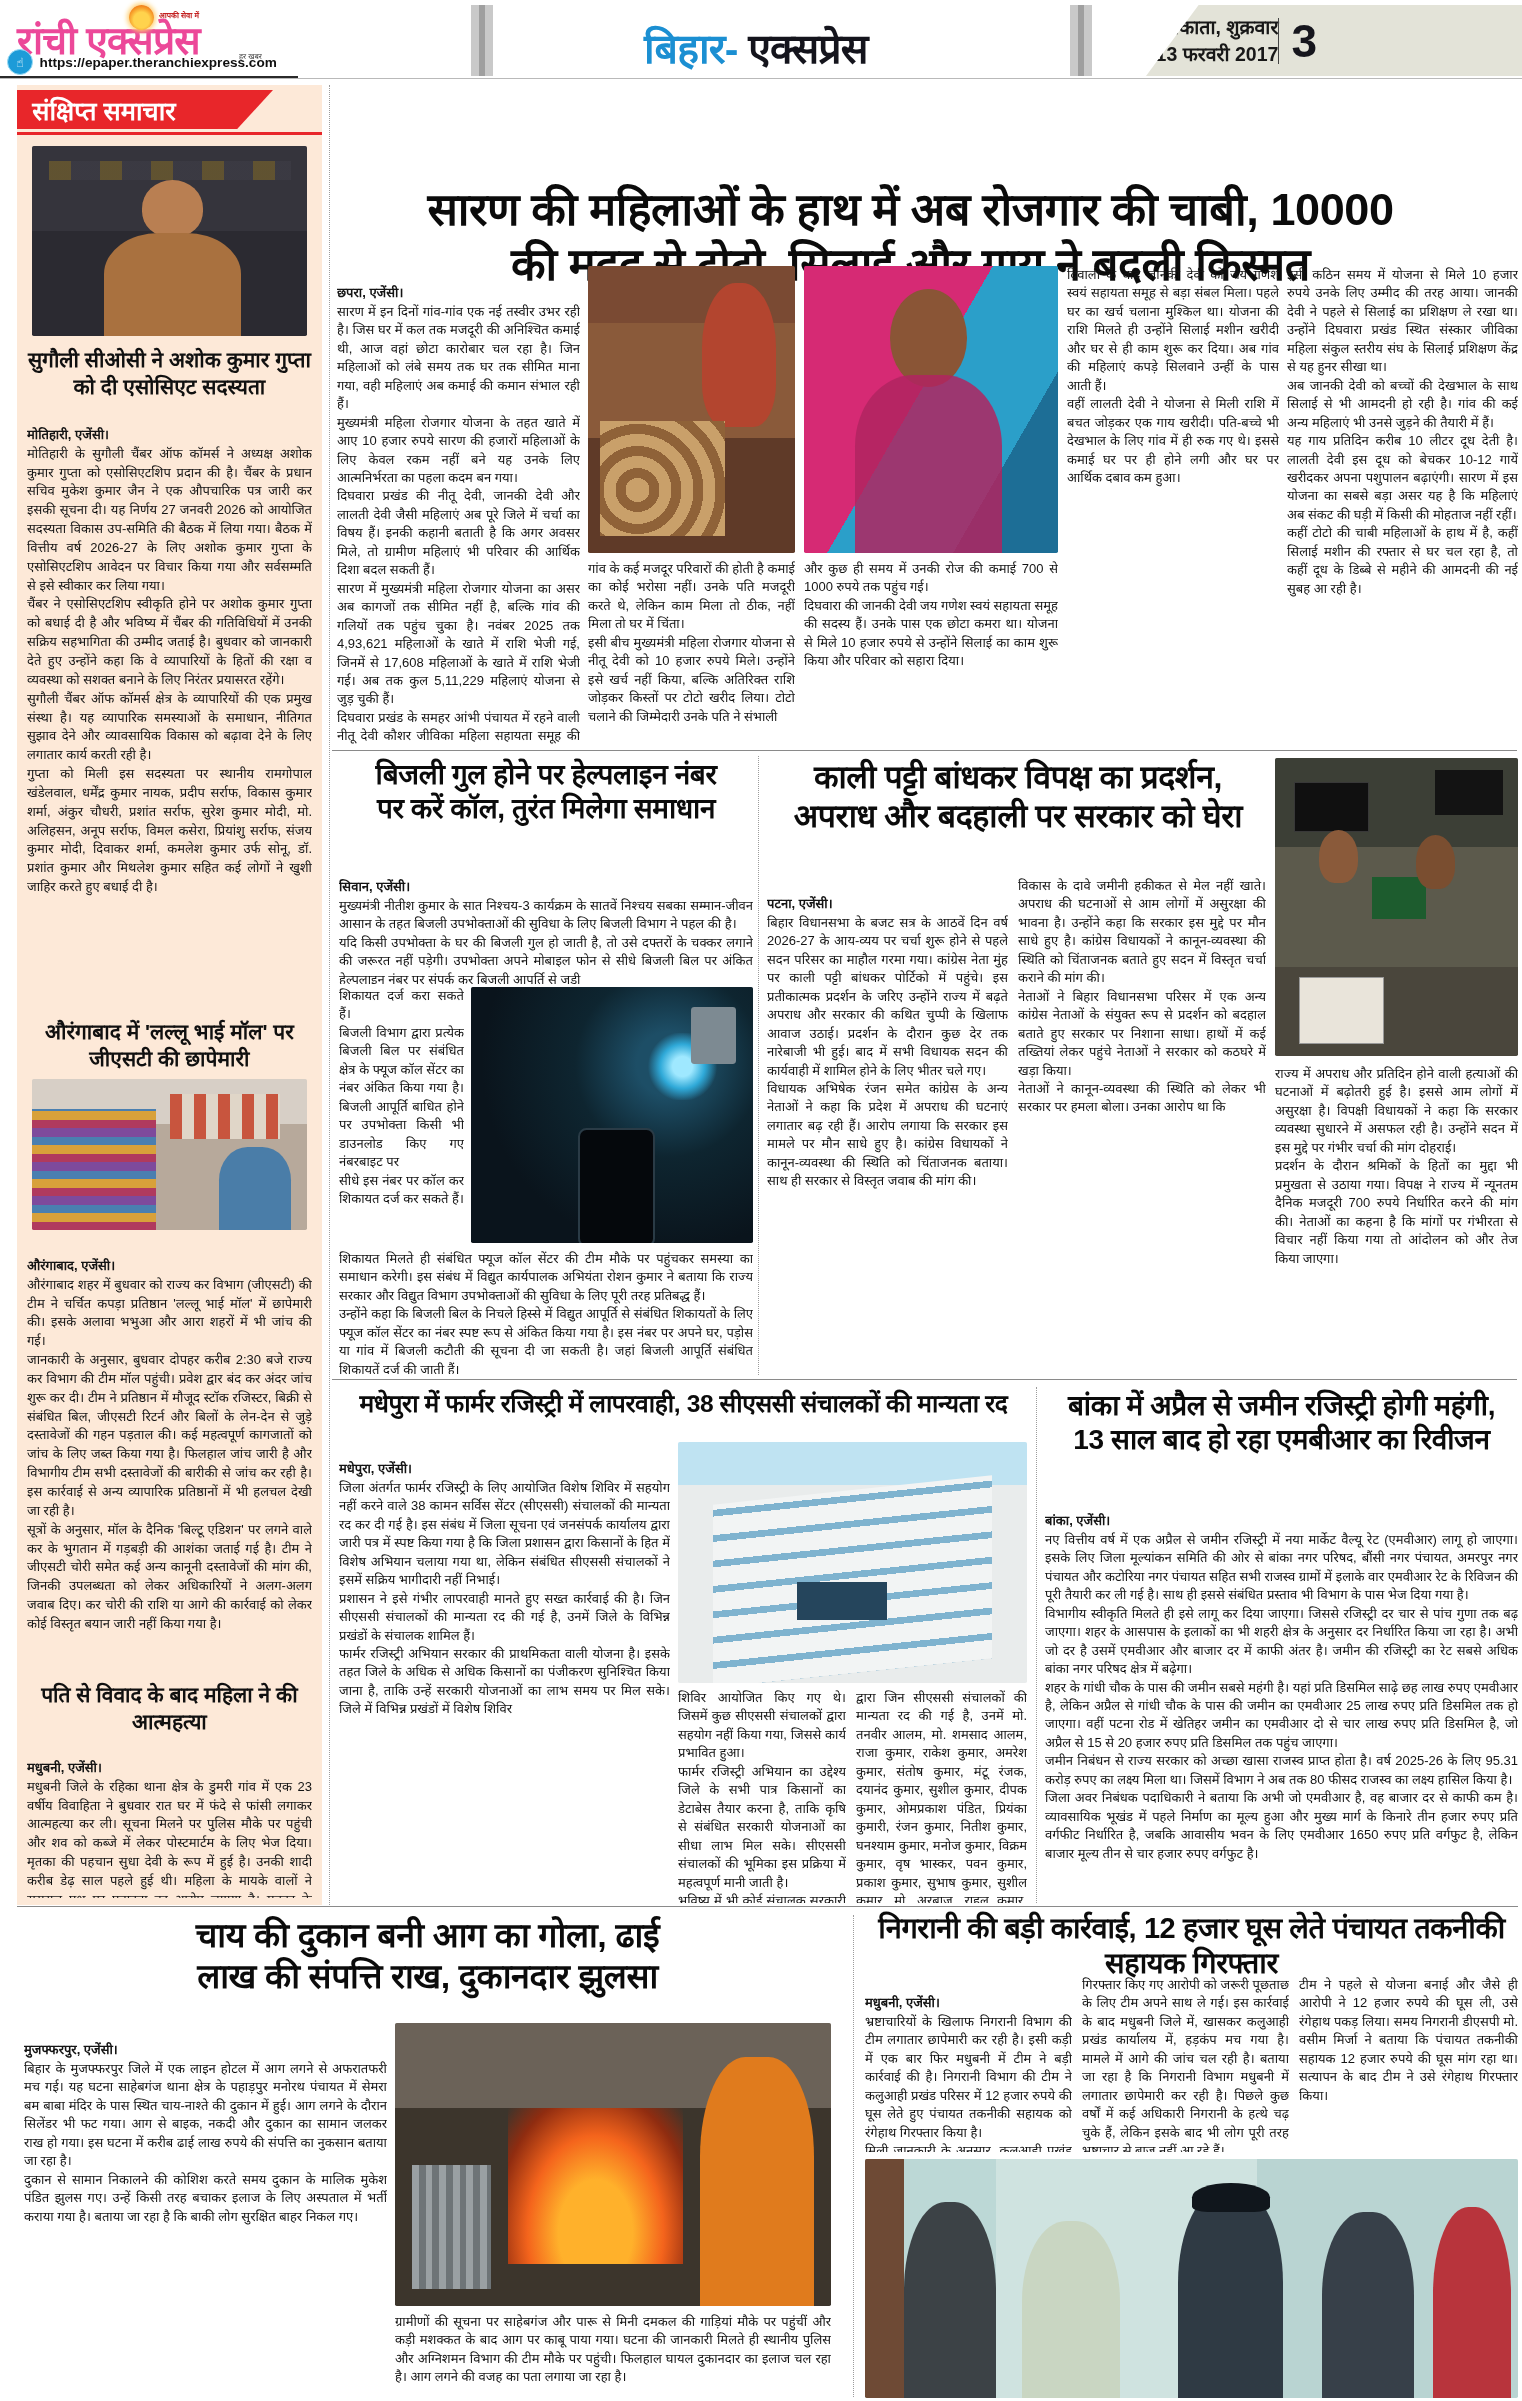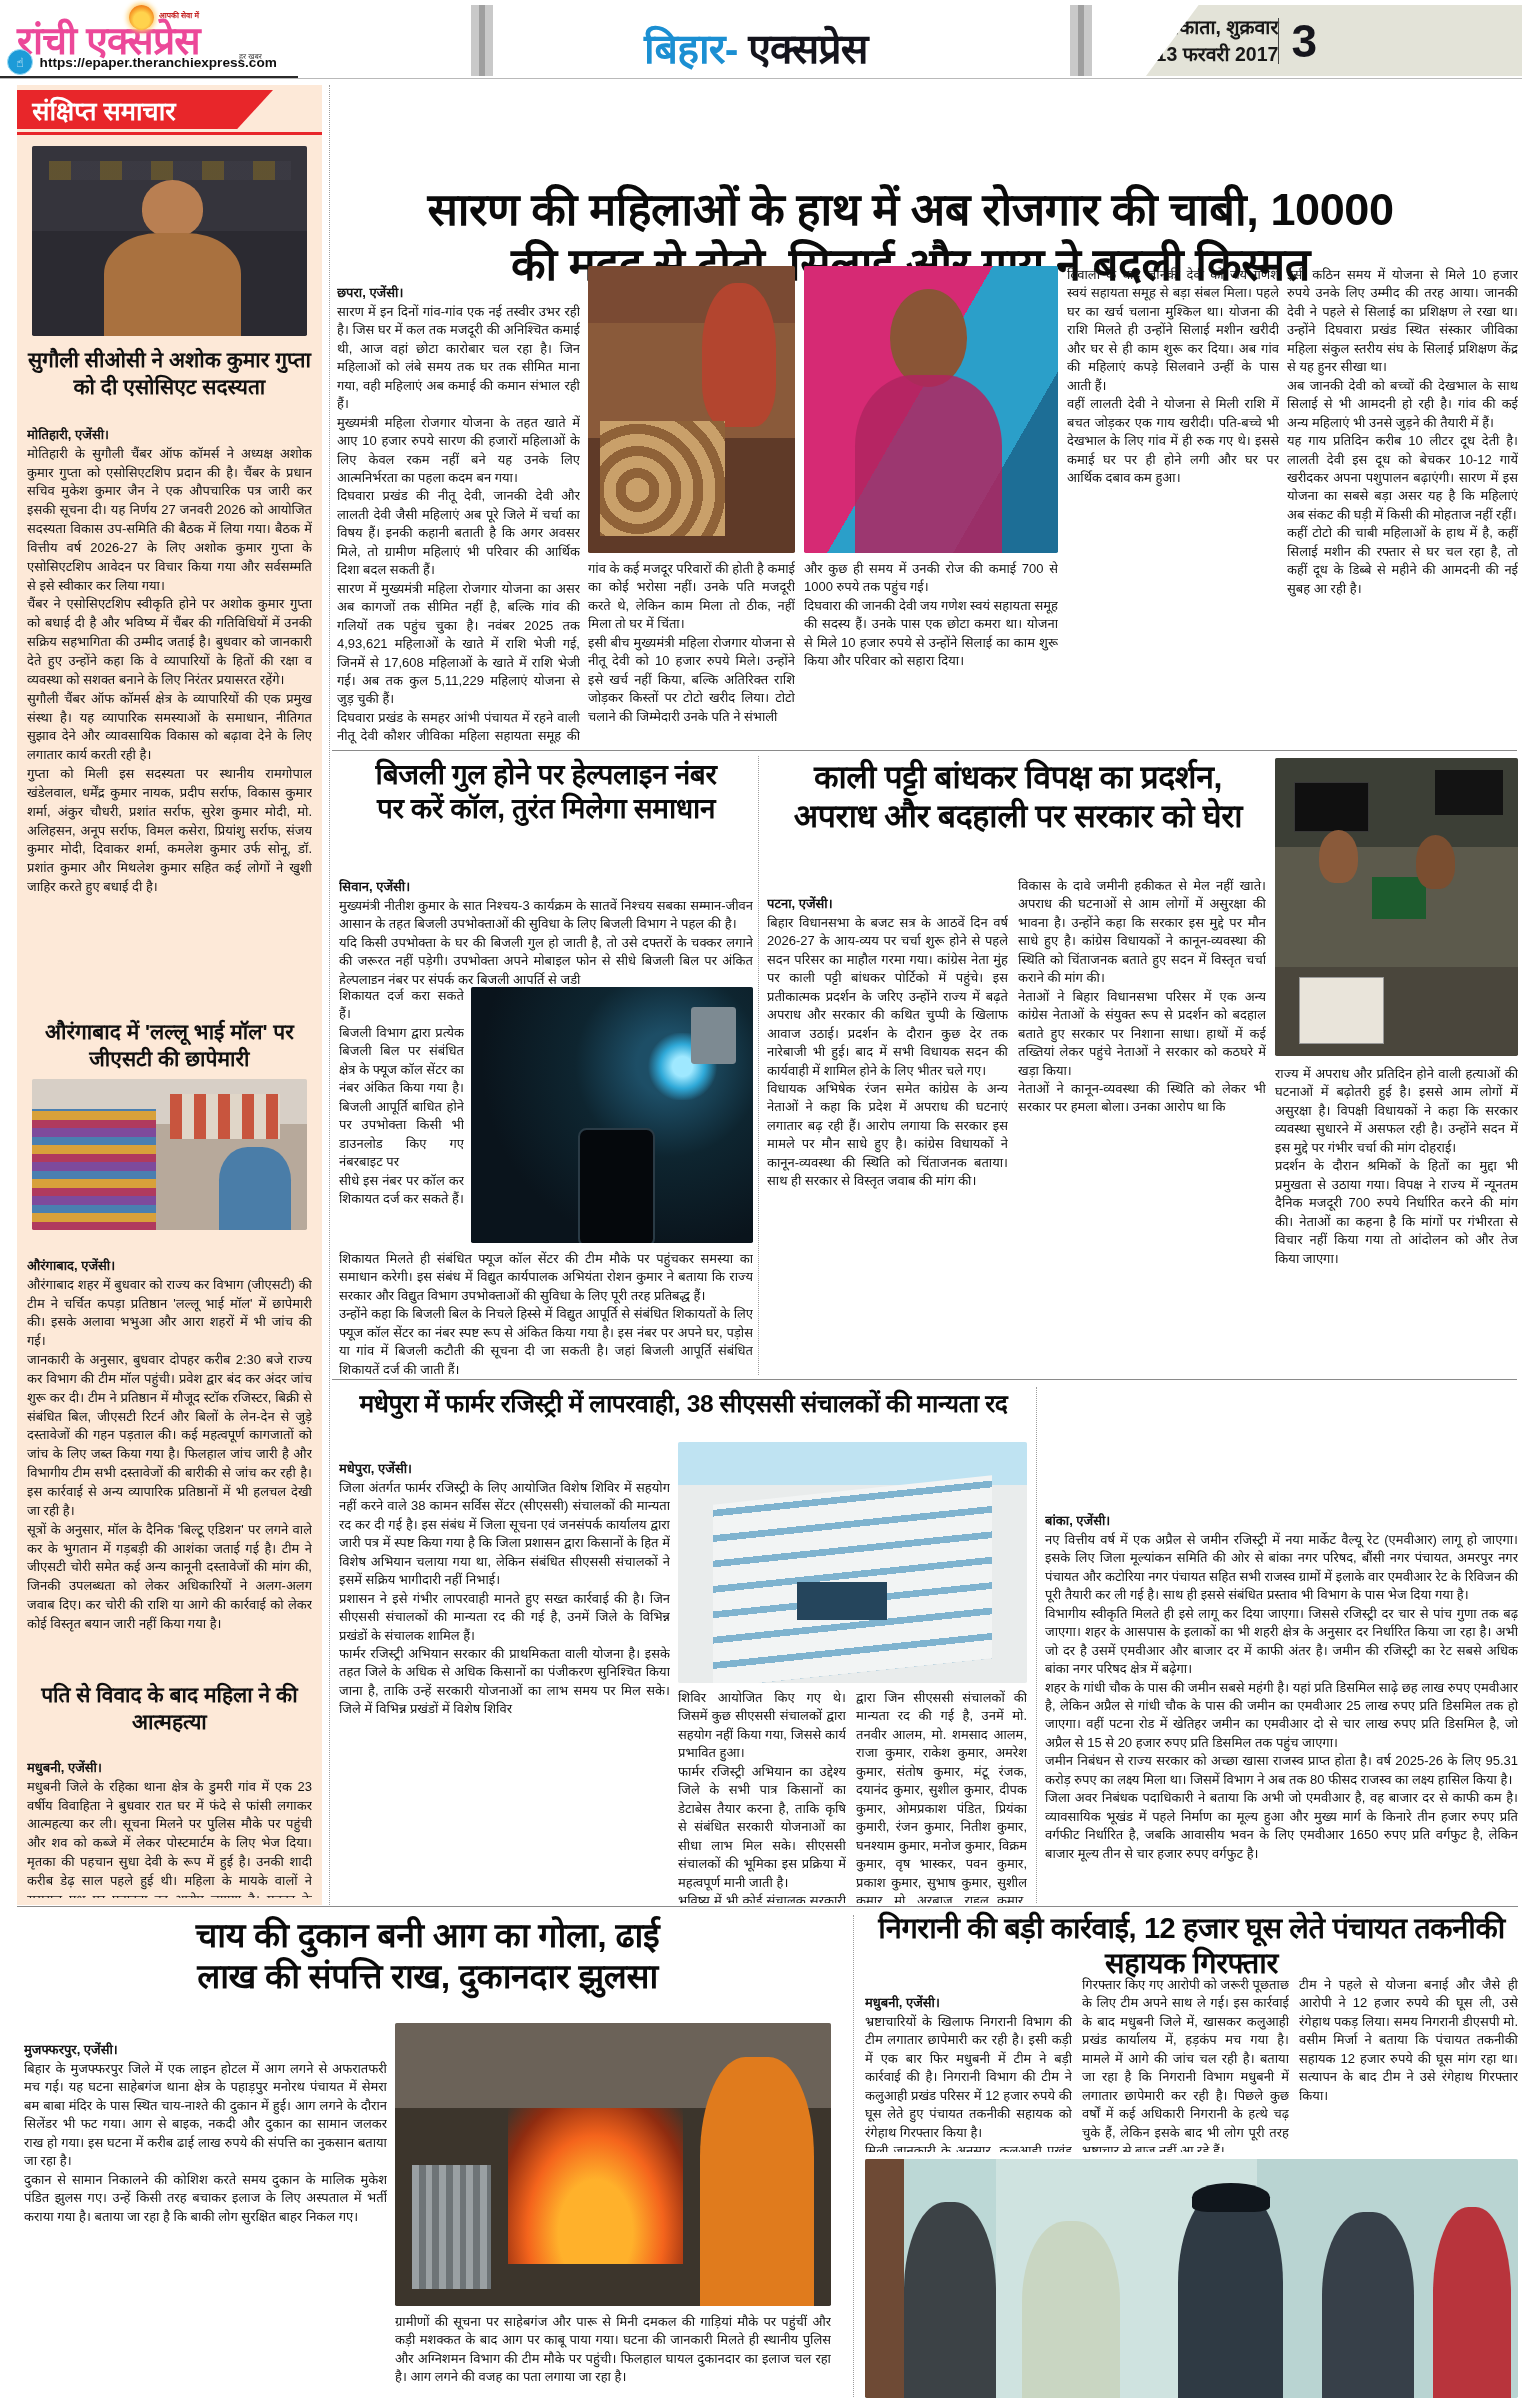--- a/index.html
+++ b/index.html
@@ -215,20 +215,24 @@
     <div style="position:absolute;left:10%;top:20%;width:80%;height:76%;background:repeating-linear-gradient(0deg,#f2f4f4 0 18.7px,#7fb3cf 18.7px 25.4px);transform:skewY(-6deg);"></div>
     <div style="position:absolute;left:34%;top:58%;width:26%;height:16%;background:#25455c;"></div>
   </div>
   <div class="abs body-txt" style="left:678px;top:1689px;width:168px;height:214px;">शिविर आयोजित किए गए थे। जिसमें कुछ सीएससी संचालकों द्वारा सहयोग नहीं किया गया, जिससे कार्य प्रभावित हुआ।
 फार्मर रजिस्ट्री अभियान का उद्देश्य जिले के सभी पात्र किसानों का डेटाबेस तैयार करना है, ताकि कृषि से संबंधित सरकारी योजनाओं का सीधा लाभ मिल सके। सीएससी संचालकों की भूमिका इस प्रक्रिया में महत्वपूर्ण मानी जाती है।
 भविष्य में भी कोई संचालक सरकारी योजनाओं के क्रियान्वयन में लापरवाही बरतेगा तो उसके विरुद्ध नियमानुसार कठोर कार्रवाई की जाएगी। जिला प्रशासन</div>
   <div class="abs body-txt" style="left:856px;top:1689px;width:171px;height:214px;">द्वारा जिन सीएससी संचालकों की मान्यता रद की गई है, उनमें मो. तनवीर आलम, मो. शमसाद आलम, राजा कुमार, राकेश कुमार, अमरेश कुमार, संतोष कुमार, मंटू रंजक, दयानंद कुमार, सुशील कुमार, दीपक कुमार, ओमप्रकाश पंडित, प्रियंका कुमारी, रंजन कुमार, नितीश कुमार, घनश्याम कुमार, मनोज कुमार, विक्रम कुमार, वृष भास्कर, पवन कुमार, प्रकाश कुमार, सुभाष कुमार, सुशील कुमार, मो. अरबाज, राहुल कुमार, दिलखुश कुमार मेहता, मोहन कुमार, ओंकार नाथ शर्मा, दिलीप कुमार, बबलू दास, गोपी कुमार, मो. सद्दाम हुसैन, अजय कुमार, प्रणव कुमार राय और अजय कुमार शामिल हैं।</div>
 
   <div class="abs vsep" style="left:1036px;top:1387px;height:516px;"></div>
 
+  <div class="abs hl" style="left:1045px;top:1389px;width:473px;font-size:28px;">
+    <div>बांका में अप्रैल से जमीन रजिस्ट्री होगी महंगी,</div>
+    <div>13 साल बाद हो रहा एमबीआर का रिवीजन</div>
+  </div>
   <div class="abs body-txt" style="left:1045px;top:1494px;width:473px;height:409px;">
     <b class="dl">बांका, एजेंसी।</b>
     <span>नए वित्तीय वर्ष में एक अप्रैल से जमीन रजिस्ट्री में नया मार्केट वैल्यू रेट (एमवीआर) लागू हो जाएगा। इसके लिए जिला मूल्यांकन समिति की ओर से बांका नगर परिषद, बौंसी नगर पंचायत, अमरपुर नगर पंचायत और कटोरिया नगर पंचायत सहित सभी राजस्व ग्रामों में इलाके वार एमवीआर रेट के रिविजन की पूरी तैयारी कर ली गई है। साथ ही इससे संबंधित प्रस्ताव भी विभाग के पास भेज दिया गया है।
 विभागीय स्वीकृति मिलते ही इसे लागू कर दिया जाएगा। जिससे रजिस्ट्री दर चार से पांच गुणा तक बढ़ जाएगा। शहर के आसपास के इलाकों का भी शहरी क्षेत्र के अनुसार दर निर्धारित किया जा रहा है। अभी जो दर है उसमें एमवीआर और बाजार दर में काफी अंतर है। जमीन की रजिस्ट्री का रेट सबसे अधिक बांका नगर परिषद क्षेत्र में बढ़ेगा।
 शहर के गांधी चौक के पास की जमीन सबसे महंगी है। यहां प्रति डिसमिल साढ़े छह लाख रुपए एमवीआर है, लेकिन अप्रैल से गांधी चौक के पास की जमीन का एमवीआर 25 लाख रुपए प्रति डिसमिल तक हो जाएगा। वहीं पटना रोड में खेतिहर जमीन का एमवीआर दो से चार लाख रुपए प्रति डिसमिल है, जो अप्रैल से 15 से 20 हजार रुपए प्रति डिसमिल तक पहुंच जाएगा।
 जमीन निबंधन से राज्य सरकार को अच्छा खासा राजस्व प्राप्त होता है। वर्ष 2025-26 के लिए 95.31 करोड़ रुपए का लक्ष्य मिला था। जिसमें विभाग ने अब तक 80 फीसद राजस्व का लक्ष्य हासिल किया है।
 जिला अवर निबंधक पदाधिकारी ने बताया कि अभी जो एमवीआर है, वह बाजार दर से काफी कम है। व्यावसायिक भूखंड में पहले निर्माण का मूल्य हुआ और मुख्य मार्ग के किनारे तीन हजार रुपए प्रति वर्गफीट निर्धारित है, जबकि आवासीय भवन के लिए एमवीआर 1650 रुपए प्रति वर्गफुट है, लेकिन बाजार मूल्य तीन से चार हजार रुपए वर्गफुट है।</span>
   </div>
 
   <div class="abs hsep" style="left:17px;top:1906px;width:1501px;"></div>

